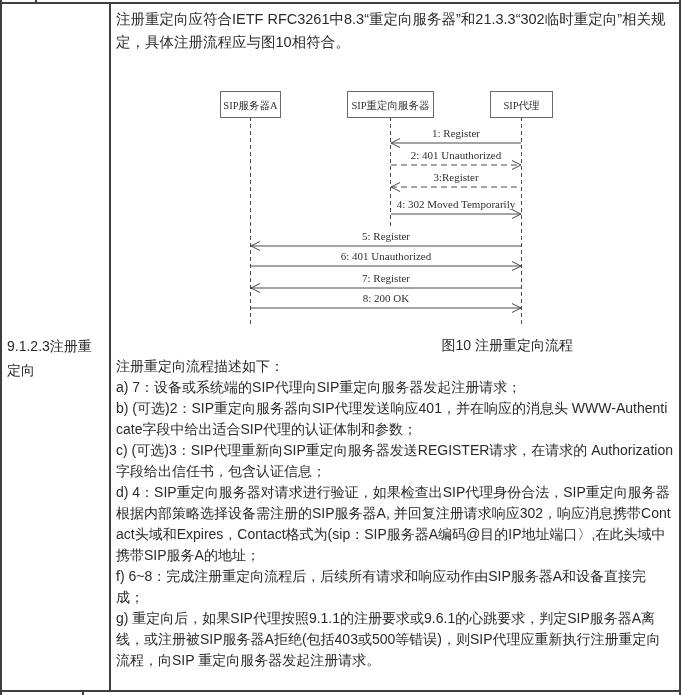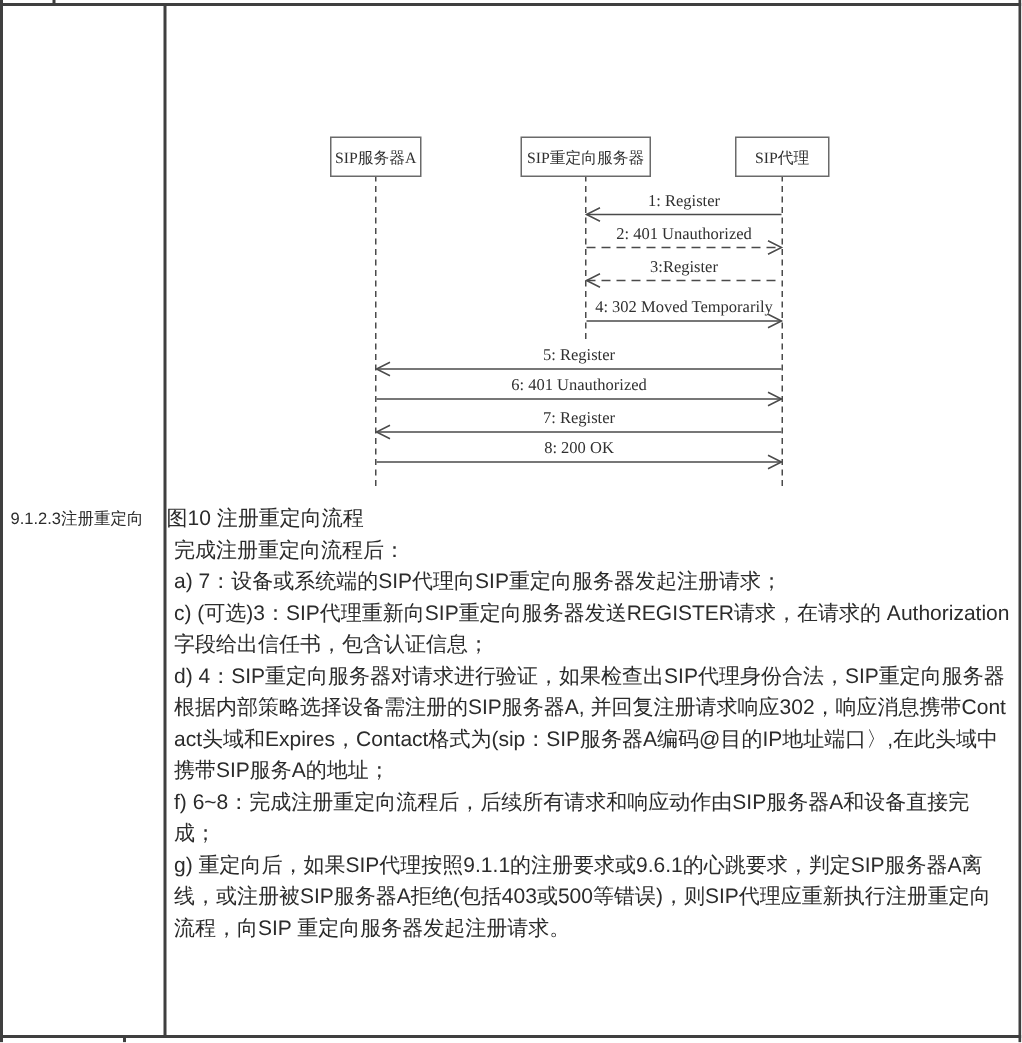--- a/index.html
+++ b/index.html
@@ -14,41 +14,41 @@
   #border-bottom{left:0;right:0;top:690px;height:2px;}
   #border-left{left:0;top:0;bottom:0;width:2px;}
   #border-right{right:0;top:0;bottom:0;width:2px;}
   #border-coldiv{left:109px;top:2px;height:690px;width:2px;}
   #tick-top-prevrow{left:35px;top:0;height:2px;width:2px;}
   #tick-bottom-nextrow{left:82px;top:692px;height:3px;width:2px;}
 
   .cell-left{position:absolute;left:2px;top:4px;width:107px;height:686px;}
   .section-label{
     position:absolute;left:5px;top:330px;width:98px;
-    font-size:11px;line-height:24px;color:#2b2b2b;
+    font-size:14px;line-height:24px;color:#2b2b2b;
     word-break:break-all;
   }
 
   .cell-right{position:absolute;left:111px;top:4px;width:568px;height:686px;overflow:hidden;}
   .intro{
     position:absolute;left:5px;top:4px;width:557px;
     font-size:14.5px;line-height:23px;color:#2b2b2b;
     word-break:break-all;margin:0;
   }
   .diagram{position:absolute;left:0;top:78px;}
   .diagram rect{fill:#ffffff;stroke:#6a6a6a;stroke-width:1;}
   .diagram text{fill:#303030;font-family:"Liberation Serif","DejaVu Serif",serif;}
   .actor-label{font-size:10.5px;text-anchor:middle;}
   .mlabel{font-size:11px;text-anchor:middle;}
   .life{stroke:#4a4a4a;stroke-width:1;stroke-dasharray:4,3;}
   .mline{stroke:#4a4a4a;stroke-width:1;fill:none;}
   .mline.dash{stroke-dasharray:6,4;}
   .head{stroke:#4a4a4a;stroke-width:1;fill:none;}
   .caption{
-    position:absolute;left:0;top:333px;width:462px;text-align:left;
+    position:absolute;left:0;top:333px;width:462px;text-align:right;
     font-size:14px;color:#2b2b2b;
   }
   .desc{
     position:absolute;left:5px;top:352px;width:557px;
     font-size:14px;line-height:21px;color:#2b2b2b;word-break:break-all;
   }
   .desc p{margin:0;padding:0;}
 </style>
 </head>
 <body>
@@ -62,20 +62,21 @@
   <div class="bline" id="border-coldiv"></div>
   <div class="bline" id="tick-top-prevrow"></div>
   <div class="bline" id="tick-bottom-nextrow"></div>
 
   <div class="cell-left">
     <div class="section-label">9.1.2.3注册重定向</div>
   </div>
 
   <div class="cell-right">
 
+    <p class="intro">注册重定向应符合IETF RFC3261中8.3“重定向服务器”和21.3.3“302临时重定向”相关规定，具体注册流程应与图10相符合。</p>
 
     <svg class="diagram" width="568" height="250" viewBox="0 0 568 250">
 
       <line class="life" x1="139.5" y1="35" x2="139.5" y2="245"></line>
       <line class="life" x1="279.5" y1="35" x2="279.5" y2="146"></line>
       <line class="life" x1="410.5" y1="35" x2="410.5" y2="245"></line>
 
       <g>
         <rect x="109.5" y="9.5" width="60" height="26"></rect>
         <text class="actor-label" x="139.5" y="26.5">SIP服务器A</text>
@@ -134,22 +135,23 @@
       <g>
         <text class="mlabel" x="275" y="220">8: 200 OK</text>
         <line class="mline" x1="140" y1="226" x2="410" y2="226"></line>
         <polyline class="head" points="401,221.5 410,226 401,230.5"></polyline>
       </g>
     </svg>
 
     <div class="caption">图10 注册重定向流程</div>
 
     <div class="desc">
-      <p>完成注册重定向流程后：</p>
+      <p>注册重定向流程描述如下：</p>
       <p>a) 7：设备或系统端的SIP代理向SIP重定向服务器发起注册请求；</p>
+      <p>b) (可选)2：SIP重定向服务器向SIP代理发送响应401，并在响应的消息头 WWW-Authenticate字段中给出适合SIP代理的认证体制和参数；</p>
       <p>c) (可选)3：SIP代理重新向SIP重定向服务器发送REGISTER请求，在请求的 Authorization字段给出信任书，包含认证信息；</p>
       <p>d) 4：SIP重定向服务器对请求进行验证，如果检查出SIP代理身份合法，SIP重定向服务器根据内部策略选择设备需注册的SIP服务器A, 并回复注册请求响应302，响应消息携带Contact头域和Expires，Contact格式为(sip：SIP服务器A编码@目的IP地址端口〉,在此头域中携带SIP服务A的地址；</p>
       <p>f) 6~8：完成注册重定向流程后，后续所有请求和响应动作由SIP服务器A和设备直接完成；</p>
       <p>g) 重定向后，如果SIP代理按照9.1.1的注册要求或9.6.1的心跳要求，判定SIP服务器A离线，或注册被SIP服务器A拒绝(包括403或500等错误)，则SIP代理应重新执行注册重定向流程，向SIP 重定向服务器发起注册请求。</p>
     </div>
 
   </div>
 </div>
 
 </body></html>

